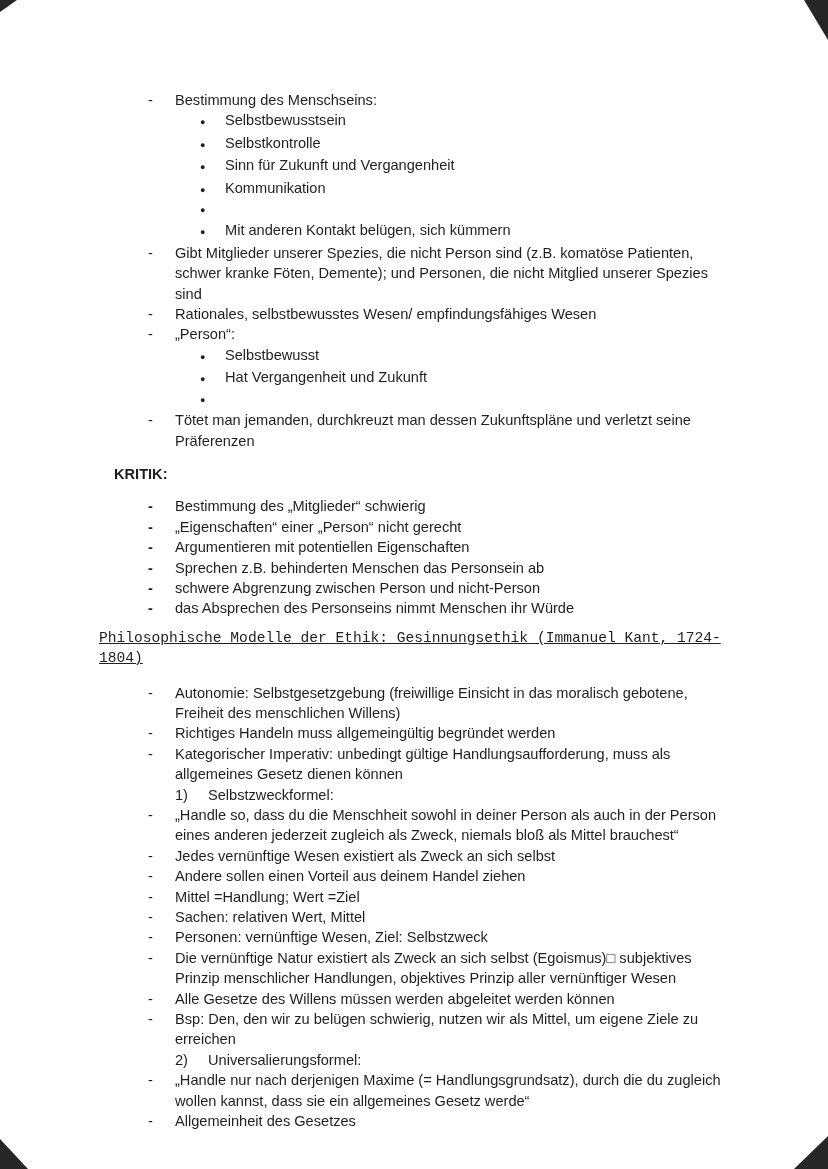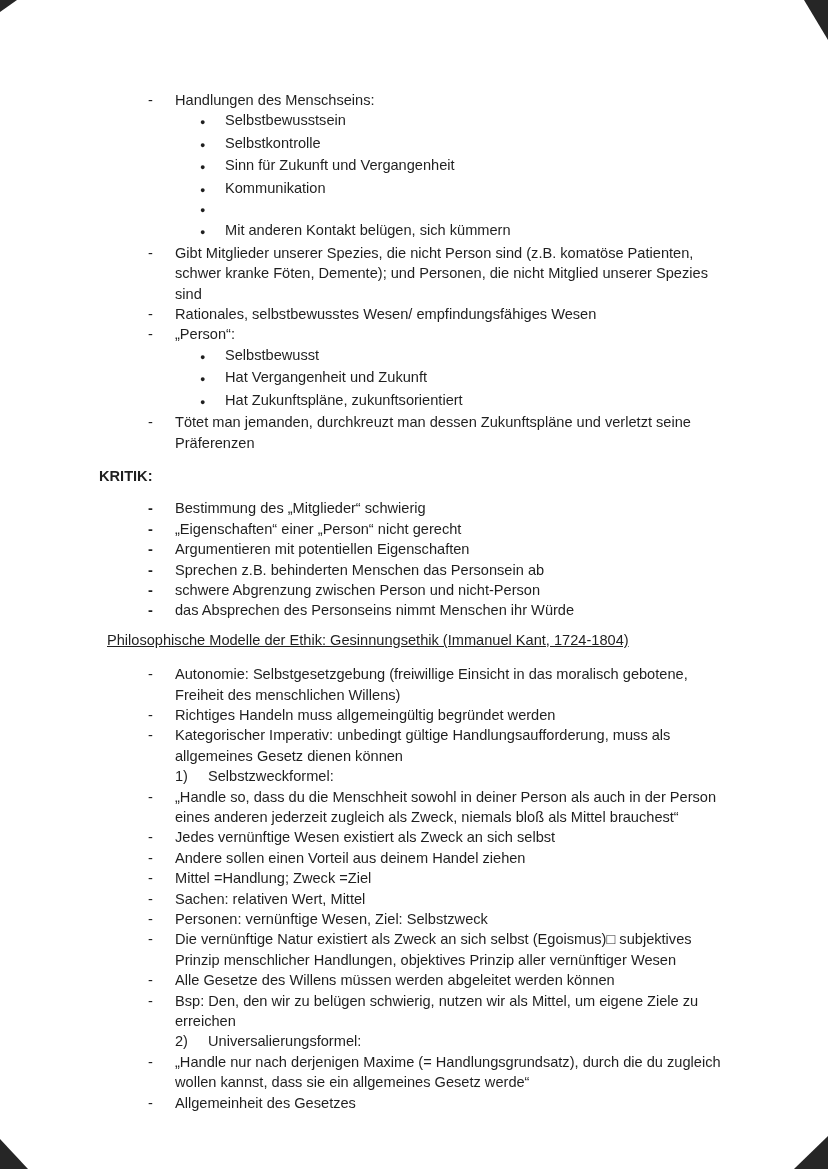--- a/index.html
+++ b/index.html
@@ -40,40 +40,41 @@
   .li.l2 { padding-left: 101px; }
   .li.l2 .marker { width: 25px; }
   .li.numrow { padding-left: 76px; }
   .li.numrow .marker { width: 33px; }
 
   .mk-bullet { font-size: 9px; }
   .bold-markers .mk-dash { font-weight: 700; }
 
   .heading-bold {
     font-weight: 700;
-    margin: 13px 0 12px 0;
+    margin: 13px 0 12px 15px;
   }
   .heading-underline {
     text-decoration: underline;
-    margin: 9px 0 14px 8px;
+    margin: 9px 0 14px 0;
+    font-family: Liberation Mono, monospace;
   }
 </style>
 </head>
 <body>
 
 <div class="page">
   <div class="corner tl"></div>
   <div class="corner tr"></div>
   <div class="corner bl"></div>
   <div class="corner br"></div>
   <main class="content" id="doc-content">
       <div class="list">
         <div class="li l1">
           <span class="marker mk-dash">-</span>
-          <span class="txt">Handlungen des Menschseins:</span>
+          <span class="txt">Bestimmung des Menschseins:</span>
         </div>
         <div class="li l2">
           <span class="marker mk-bullet">●</span>
           <span class="txt">Selbstbewusstsein</span>
         </div>
         <div class="li l2">
           <span class="marker mk-bullet">●</span>
           <span class="txt">Selbstkontrolle</span>
         </div>
         <div class="li l2">
@@ -106,21 +107,20 @@
         <div class="li l2">
           <span class="marker mk-bullet">●</span>
           <span class="txt">Selbstbewusst</span>
         </div>
         <div class="li l2">
           <span class="marker mk-bullet">●</span>
           <span class="txt">Hat Vergangenheit und Zukunft</span>
         </div>
         <div class="li l2">
           <span class="marker mk-bullet">●</span>
-          <span class="txt">Hat Zukunftspläne, zukunftsorientiert</span>
         </div>
         <div class="li l1">
           <span class="marker mk-dash">-</span>
           <span class="txt">Tötet man jemanden, durchkreuzt man dessen Zukunftspläne und verletzt seine Präferenzen</span>
         </div>
       </div>
       <div class="heading-bold">KRITIK:</div>
       <div class="list bold-markers">
         <div class="li l1">
           <span class="marker mk-dash">-</span>
@@ -172,21 +172,21 @@
         <div class="li l1">
           <span class="marker mk-dash">-</span>
           <span class="txt">Jedes vernünftige Wesen existiert als Zweck an sich selbst</span>
         </div>
         <div class="li l1">
           <span class="marker mk-dash">-</span>
           <span class="txt">Andere sollen einen Vorteil aus deinem Handel ziehen</span>
         </div>
         <div class="li l1">
           <span class="marker mk-dash">-</span>
-          <span class="txt">Mittel =Handlung; Zweck =Ziel</span>
+          <span class="txt">Mittel =Handlung; Wert =Ziel</span>
         </div>
         <div class="li l1">
           <span class="marker mk-dash">-</span>
           <span class="txt">Sachen: relativen Wert, Mittel</span>
         </div>
         <div class="li l1">
           <span class="marker mk-dash">-</span>
           <span class="txt">Personen: vernünftige Wesen, Ziel: Selbstzweck</span>
         </div>
         <div class="li l1">

